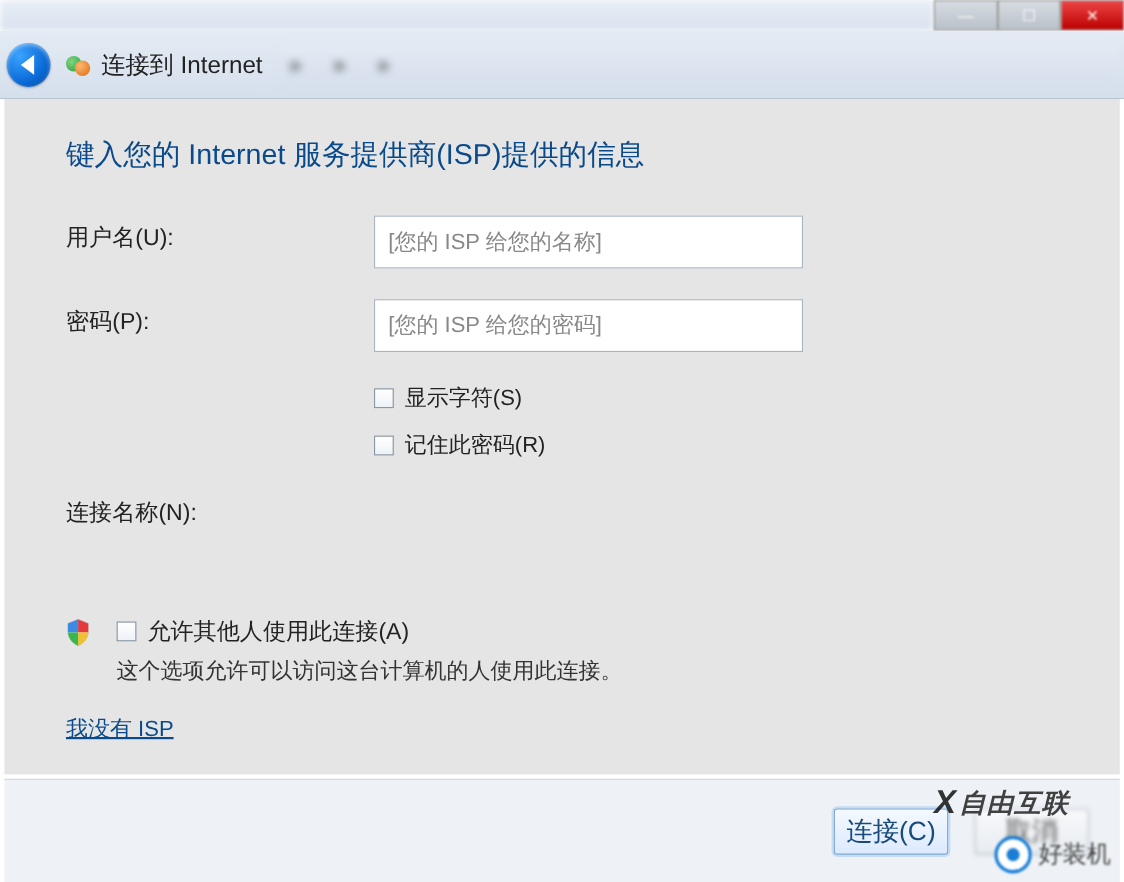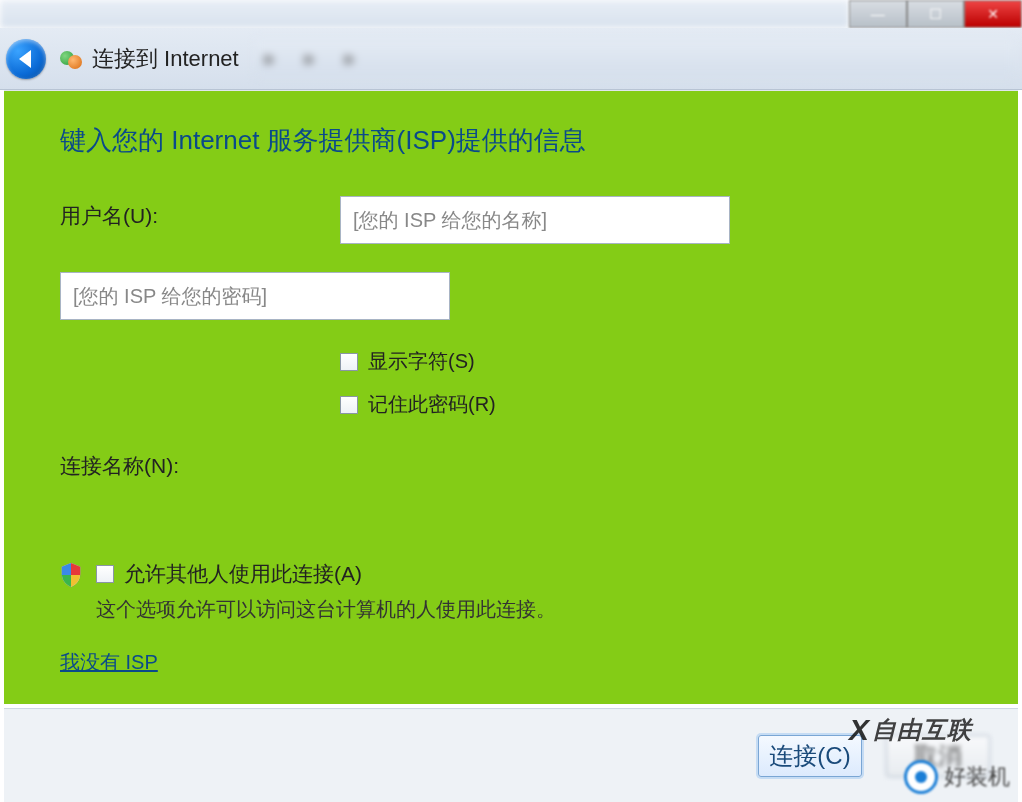--- a/index.html
+++ b/index.html
@@ -86,21 +86,21 @@
     left: 255px; right: 8px; top: 40px; height: 36px;
     background: linear-gradient(#e4ebf4,#d5dfec);
     filter: blur(4px);
     color: #666; font-size: 20px;
     display: flex; align-items: center; gap: 30px;
     padding-left: 10px;
   }
   .content {
     position: absolute;
     top: 90px; left: 4px; right: 4px; bottom: 98px;
-    background: #84cc16;
+    background: #e5e5e5;
     padding: 32px 56px 0 56px;
     border-top: 1px solid #e0e6ee;
   }
   .heading {
     font-size: 26px;
     color: #0a4a8a;
     margin-bottom: 38px;
   }
   .form-row {
     display: flex;
@@ -133,21 +133,21 @@
   .cb {
     width: 18px; height: 18px;
     border: 1px solid #8a96a6;
     background: linear-gradient(#fff,#eef2f6);
     flex-shrink: 0;
   }
   .cb-label { font-size: 20px; color: #222; }
   .shield-row {
     display: flex;
     align-items: flex-start;
-    gap: 14px;
+    gap: 24px;
     margin-top: 80px;
   }
   .shield-icon {
     width: 22px; height: 26px;
     flex-shrink: 0;
     margin-top: 2px;
   }
   .allow-block { }
   .allow-line1 {
     display: flex; align-items: center; gap: 10px;
@@ -251,20 +251,21 @@
 
 <div class="content">
   <div class="heading">键入您的 Internet 服务提供商(ISP)提供的信息</div>
 
   <div class="form-row">
     <div class="form-label">用户名(U):</div>
     <input class="text-input" type="text" placeholder="[您的 ISP 给您的名称]" style="">
   </div>
 
   <div class="form-row">
+    <div class="form-label">密码(P):</div>
     <input class="text-input" type="text" placeholder="[您的 ISP 给您的密码]" style="">
   </div>
 
   <div class="checkbox-row">
     <div class="cb"></div>
     <div class="cb-label">显示字符(S)</div>
   </div>
 
   <div class="checkbox-row">
     <div class="cb"></div>

